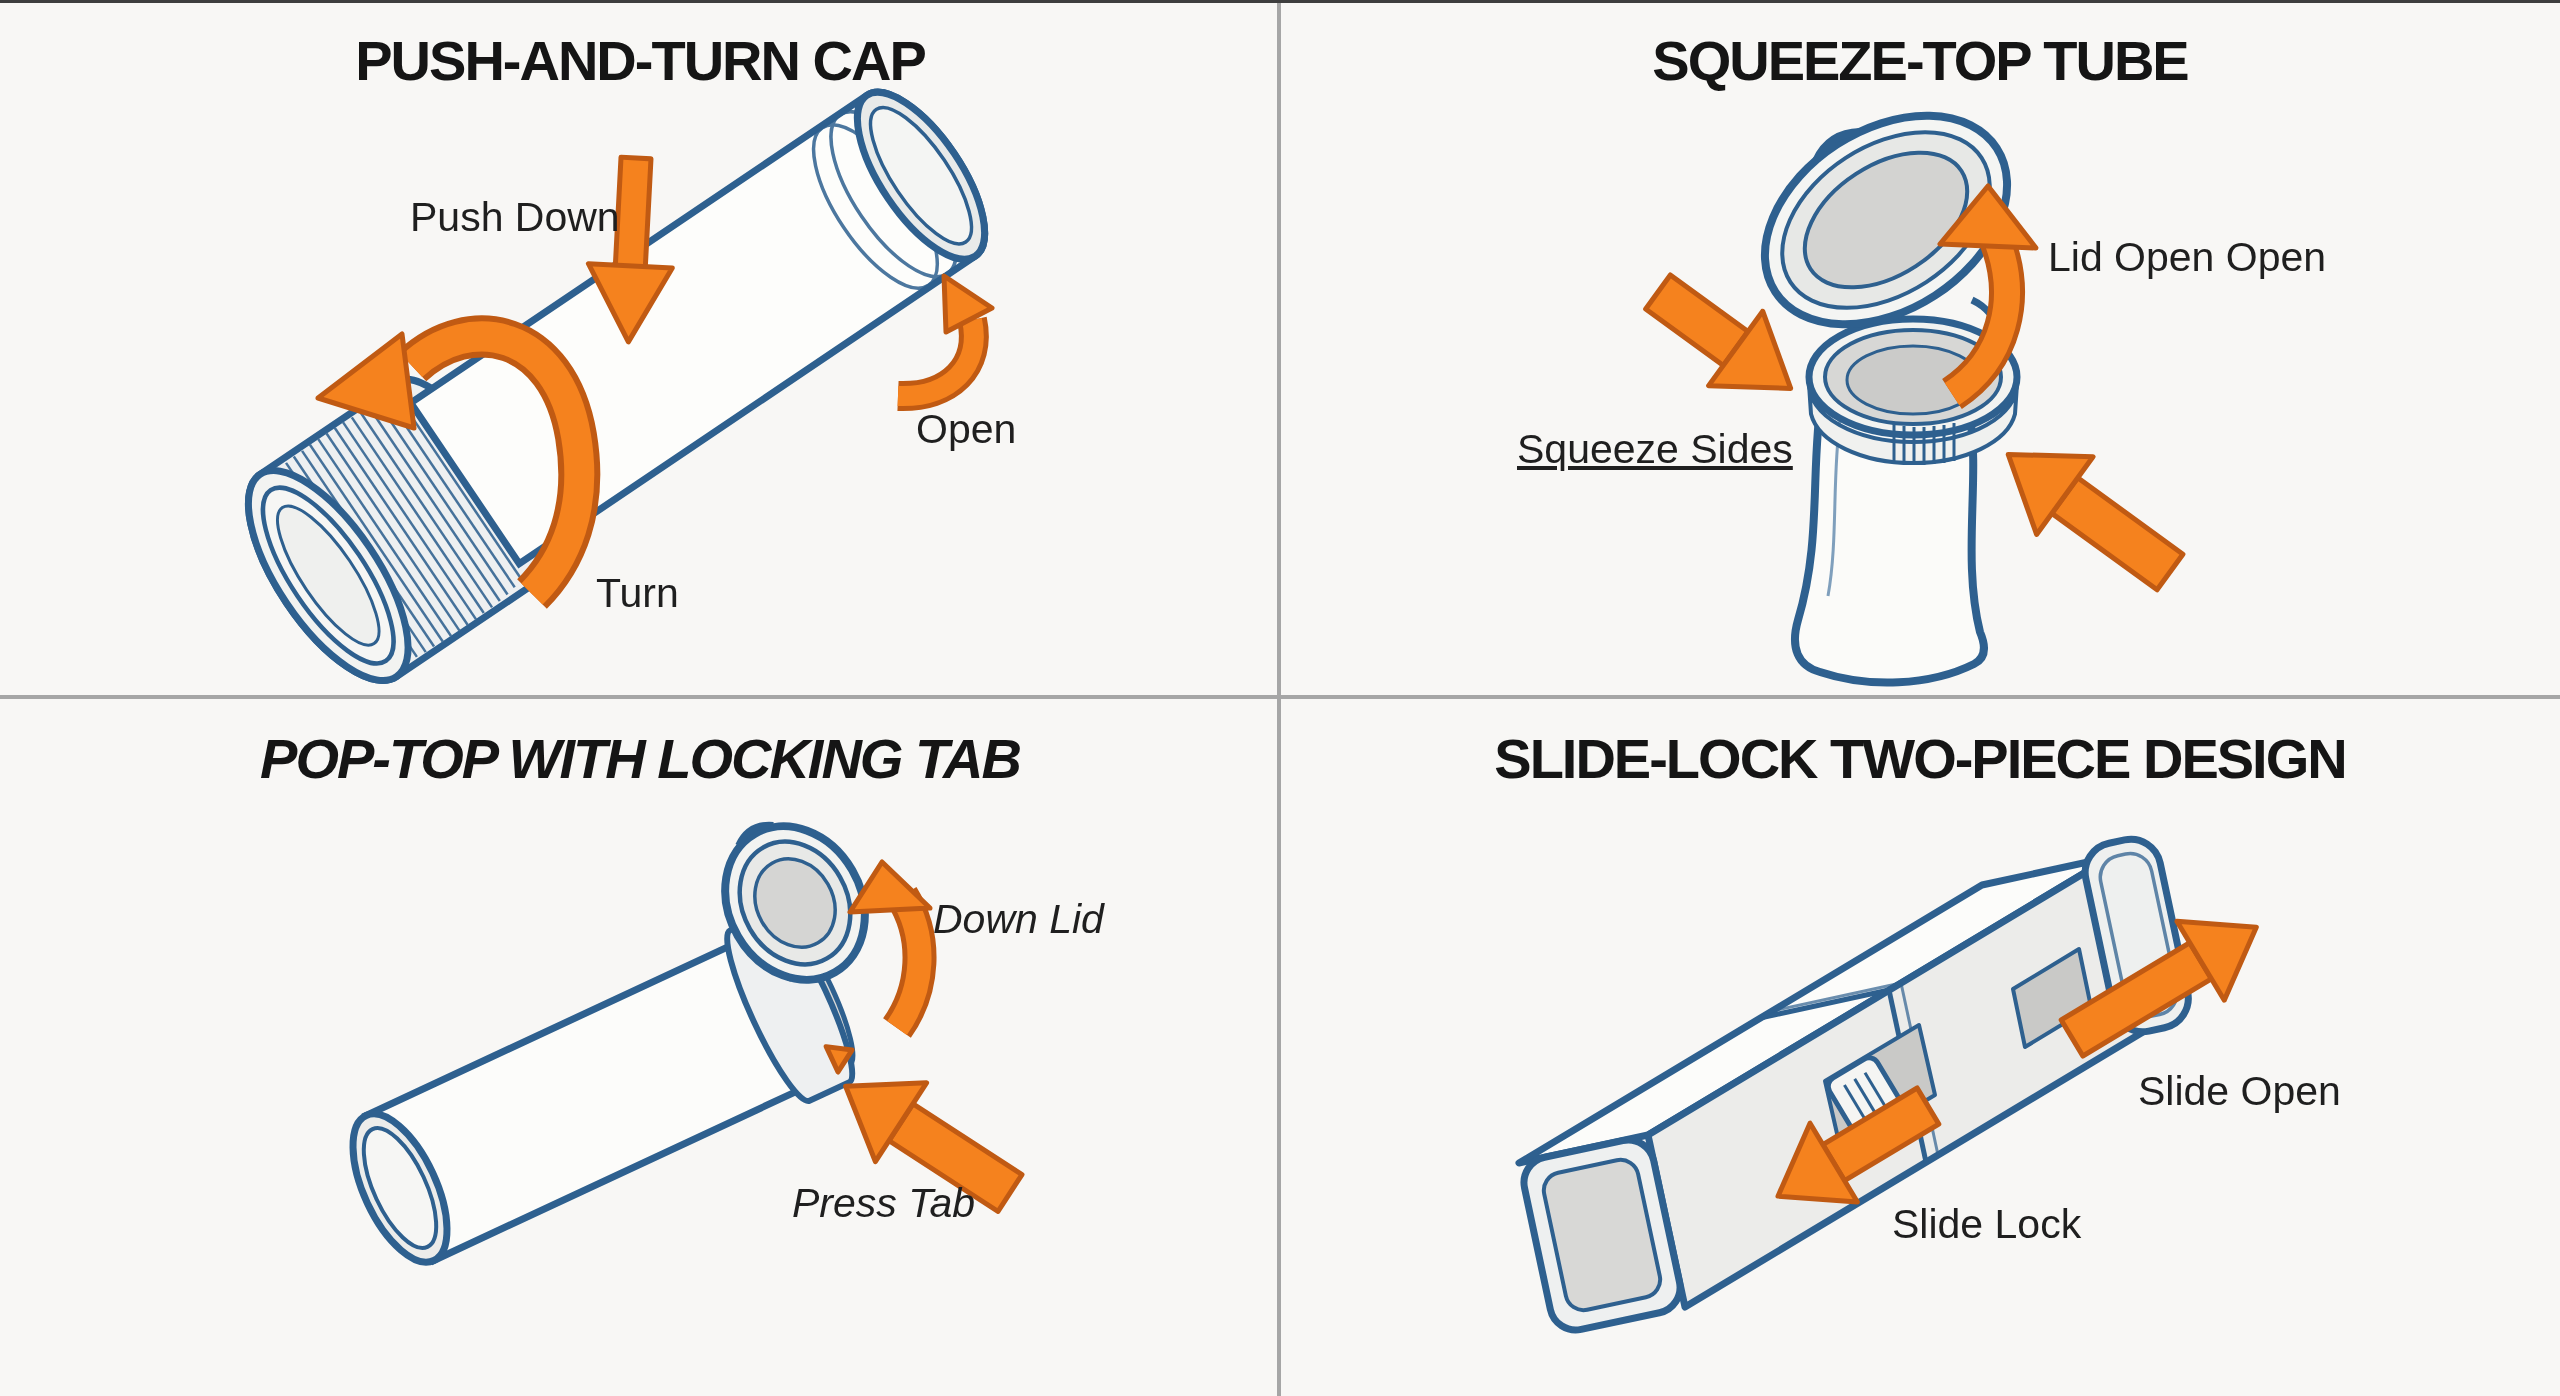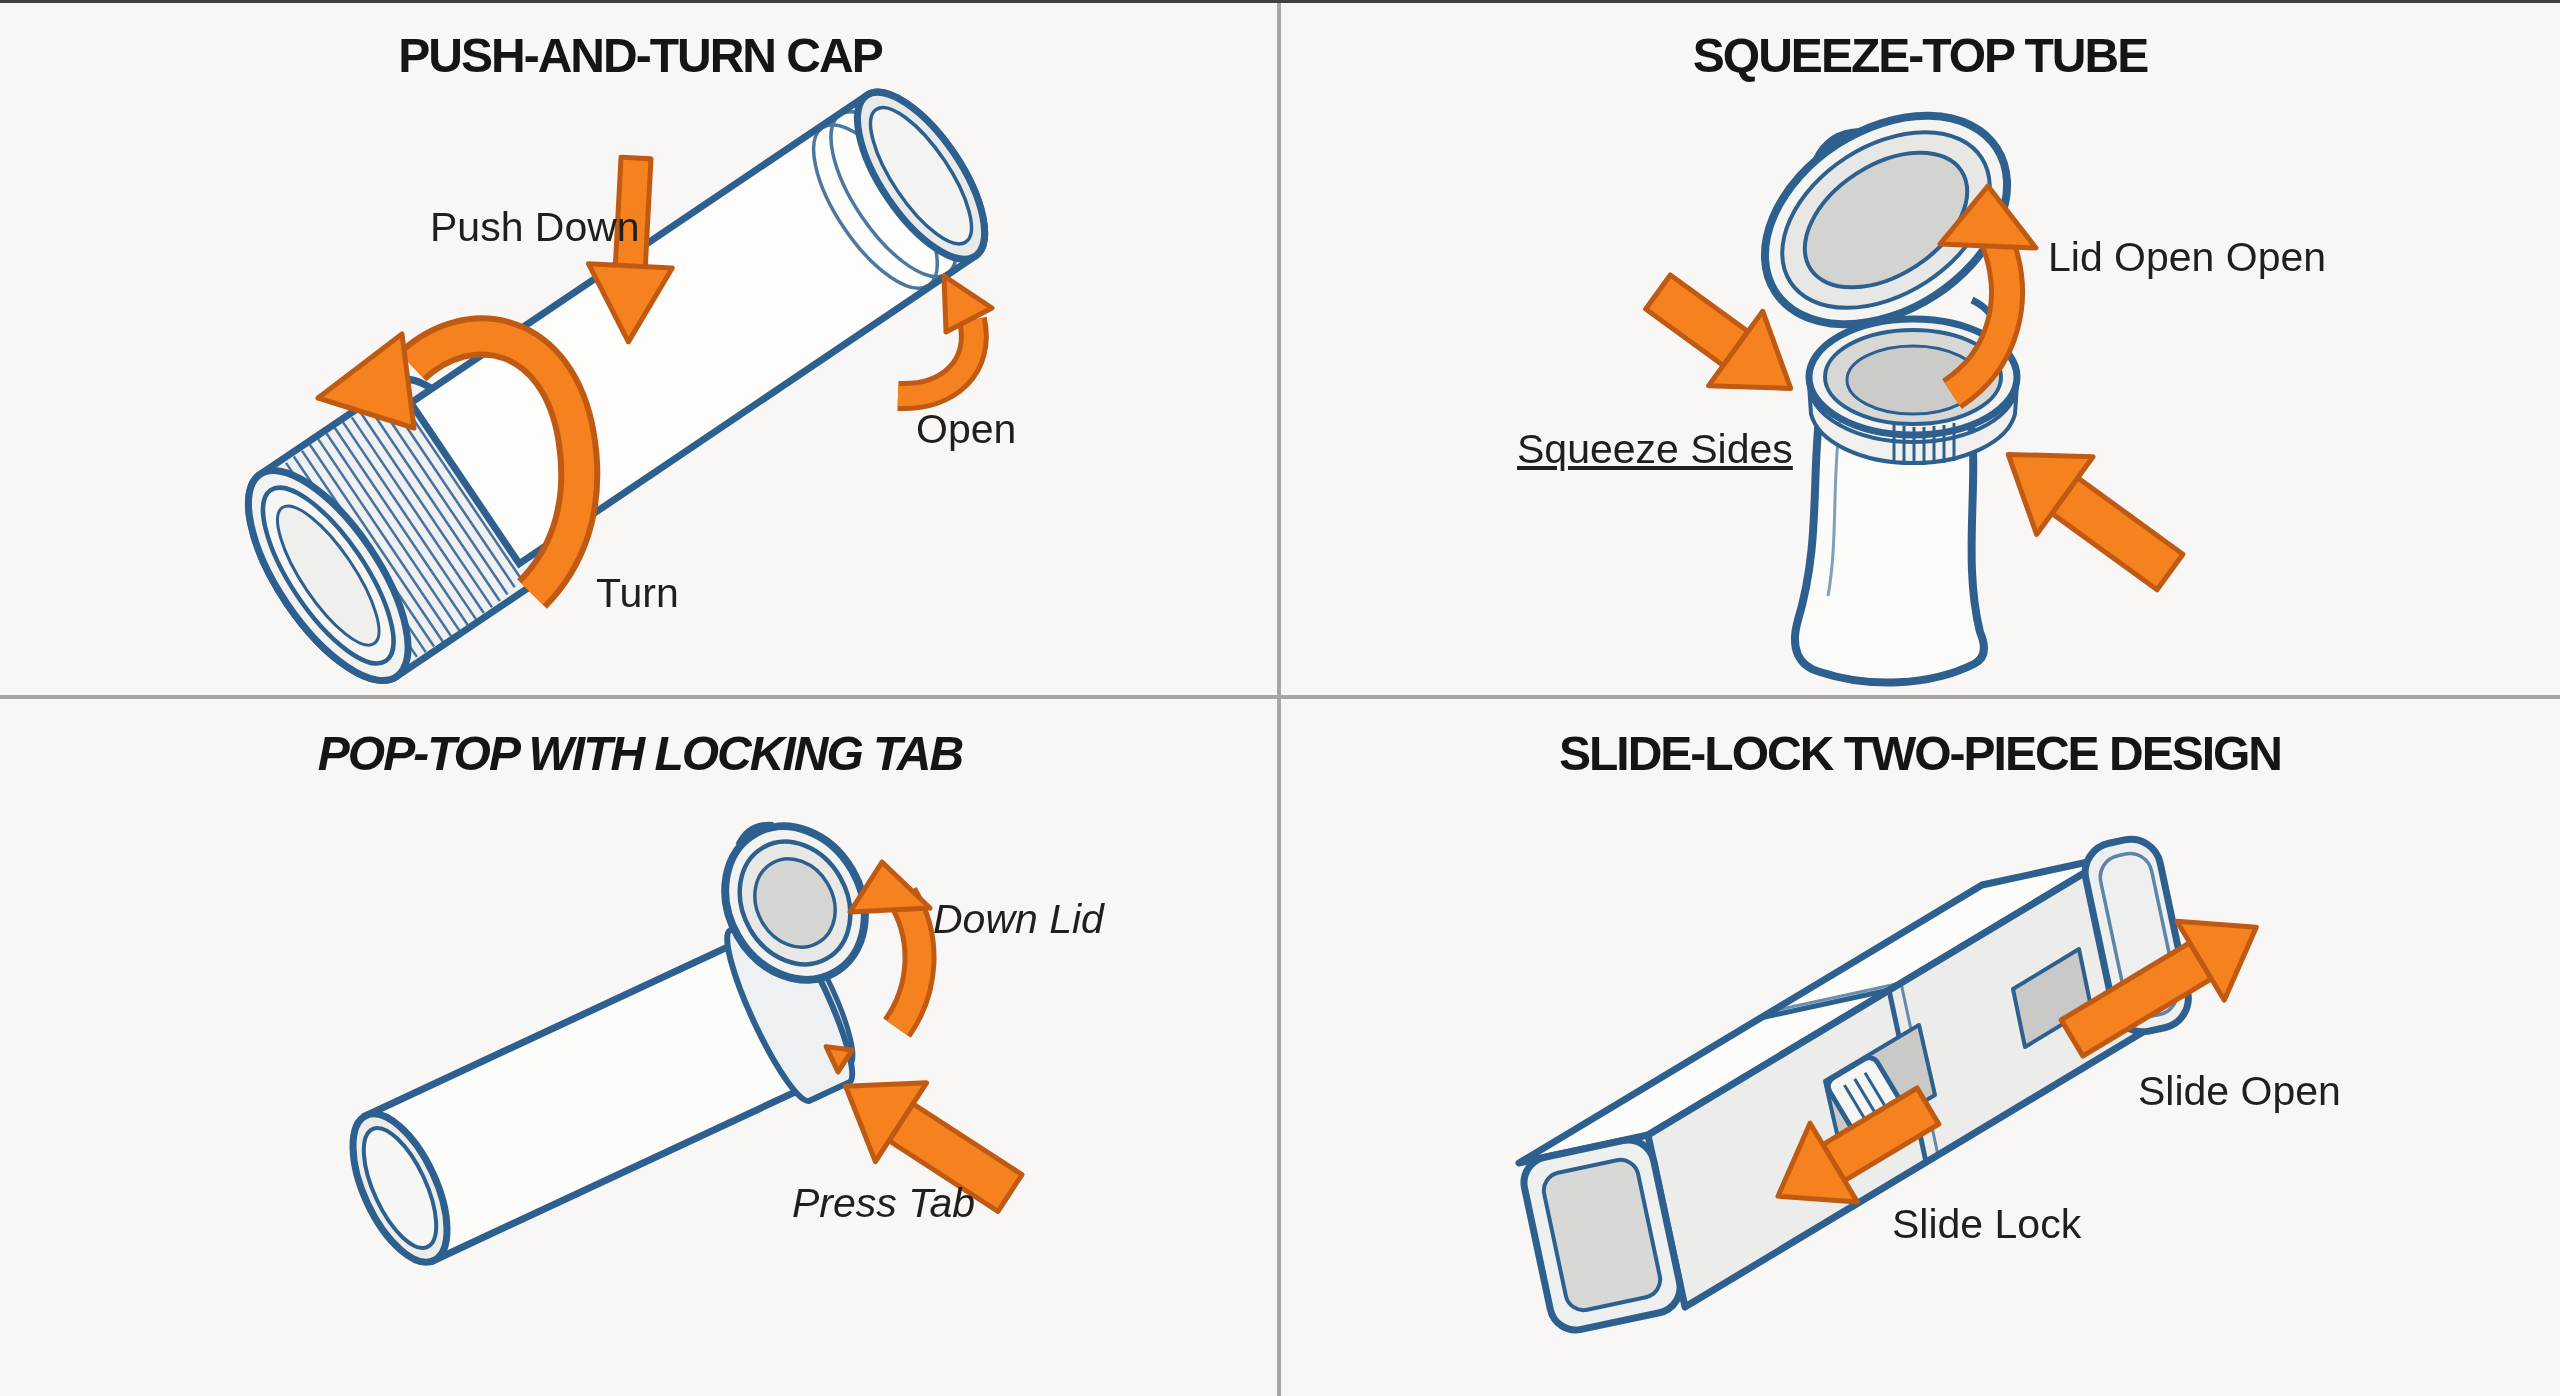--- a/index.html
+++ b/index.html
@@ -13,29 +13,29 @@
   .divider-v{position:absolute;left:1277px;top:0;width:4px;height:1396px;background:#a6a6a6;z-index:30;}
   .divider-h{position:absolute;top:695px;left:0;width:2560px;height:4px;background:#a6a6a6;z-index:30;}
   .panel{position:absolute;width:1280px;height:698px;overflow:hidden;}
   #panel-1{left:0;top:0;}
   #panel-2{left:1280px;top:0;}
   #panel-3{left:0;top:698px;font-style:italic;}
   #panel-4{left:1280px;top:698px;}
   .panel svg{position:absolute;left:0;top:0;width:1280px;height:698px;}
   .panel h2{
     position:absolute;top:28px;left:0;width:100%;margin:0;z-index:10;
-    text-align:center;font-size:48px;font-weight:700;letter-spacing:-2px;
+    text-align:center;font-size:56px;font-weight:700;letter-spacing:-2px;
     color:#151515;
   }
   .label{
     position:absolute;z-index:10;
     font-size:41px;font-weight:400;color:#1f1f1f;white-space:nowrap;
   }
   
-  #lbl-push-down{left:410px;top:204px;margin-left:20px;}
+  #lbl-push-down{left:410px;top:194px;}
   #lbl-turn{left:596px;top:570px;}
   #lbl-open{left:916px;top:406px;}
   
   #lbl-lid-pops-open{left:768px;top:234px;}
   #lbl-squeeze-sides{left:237px;top:426px;text-decoration:underline;}
   
   #lbl-lift-lid{left:933px;top:198px;}
   #lbl-press-tab{left:792px;top:482px;}
   
   #lbl-slide-open{left:858px;top:370px;}

